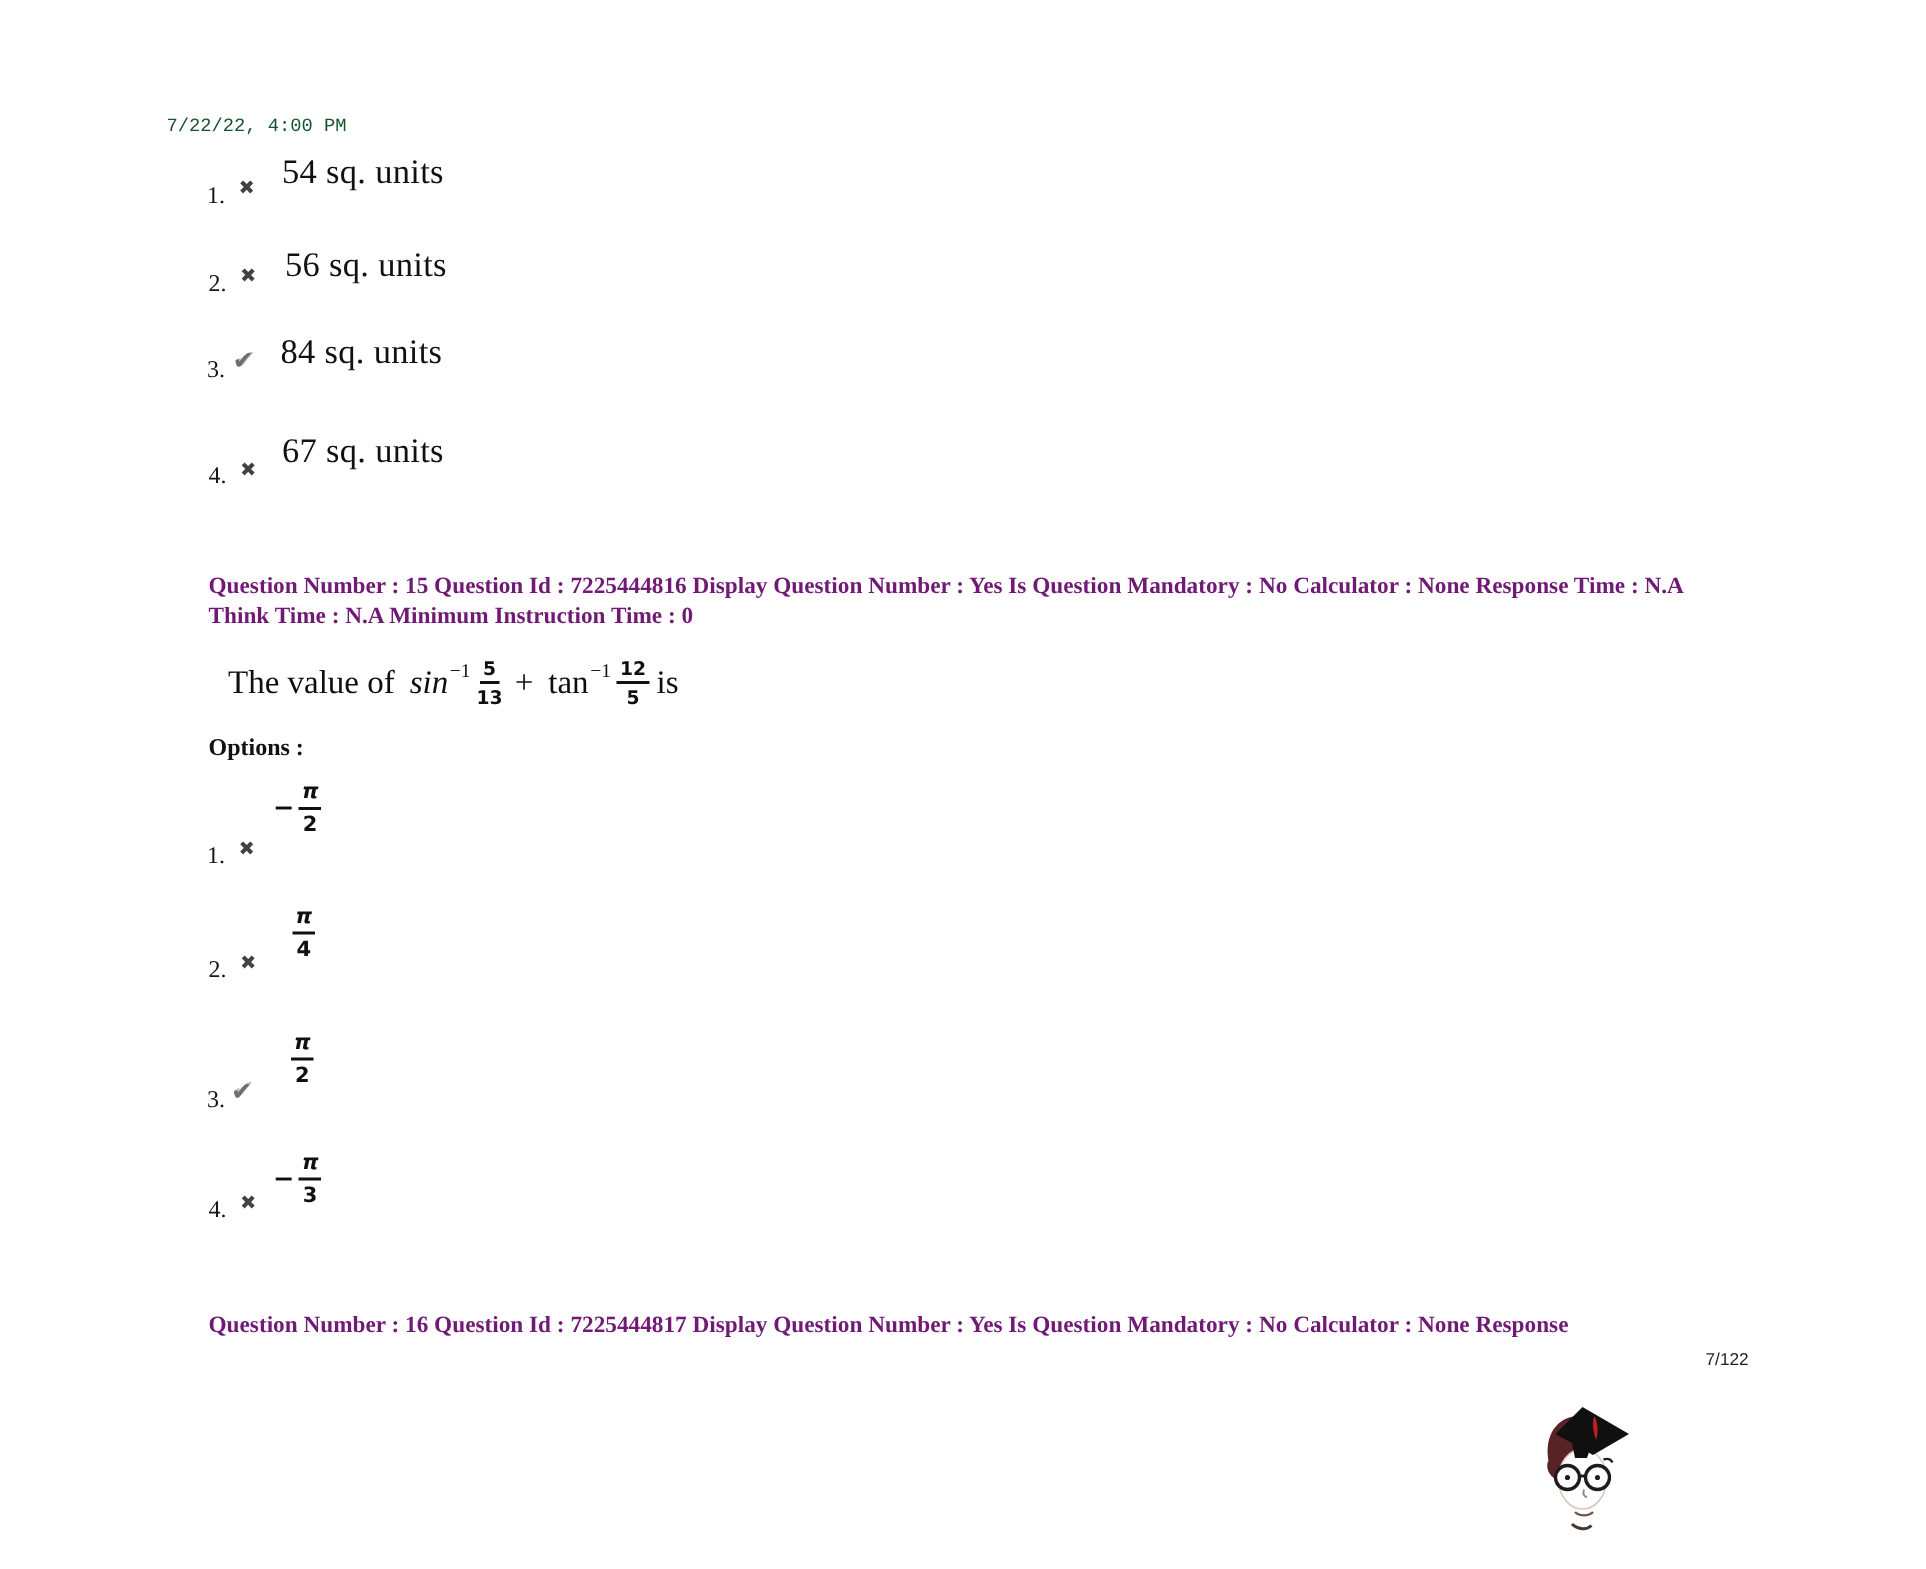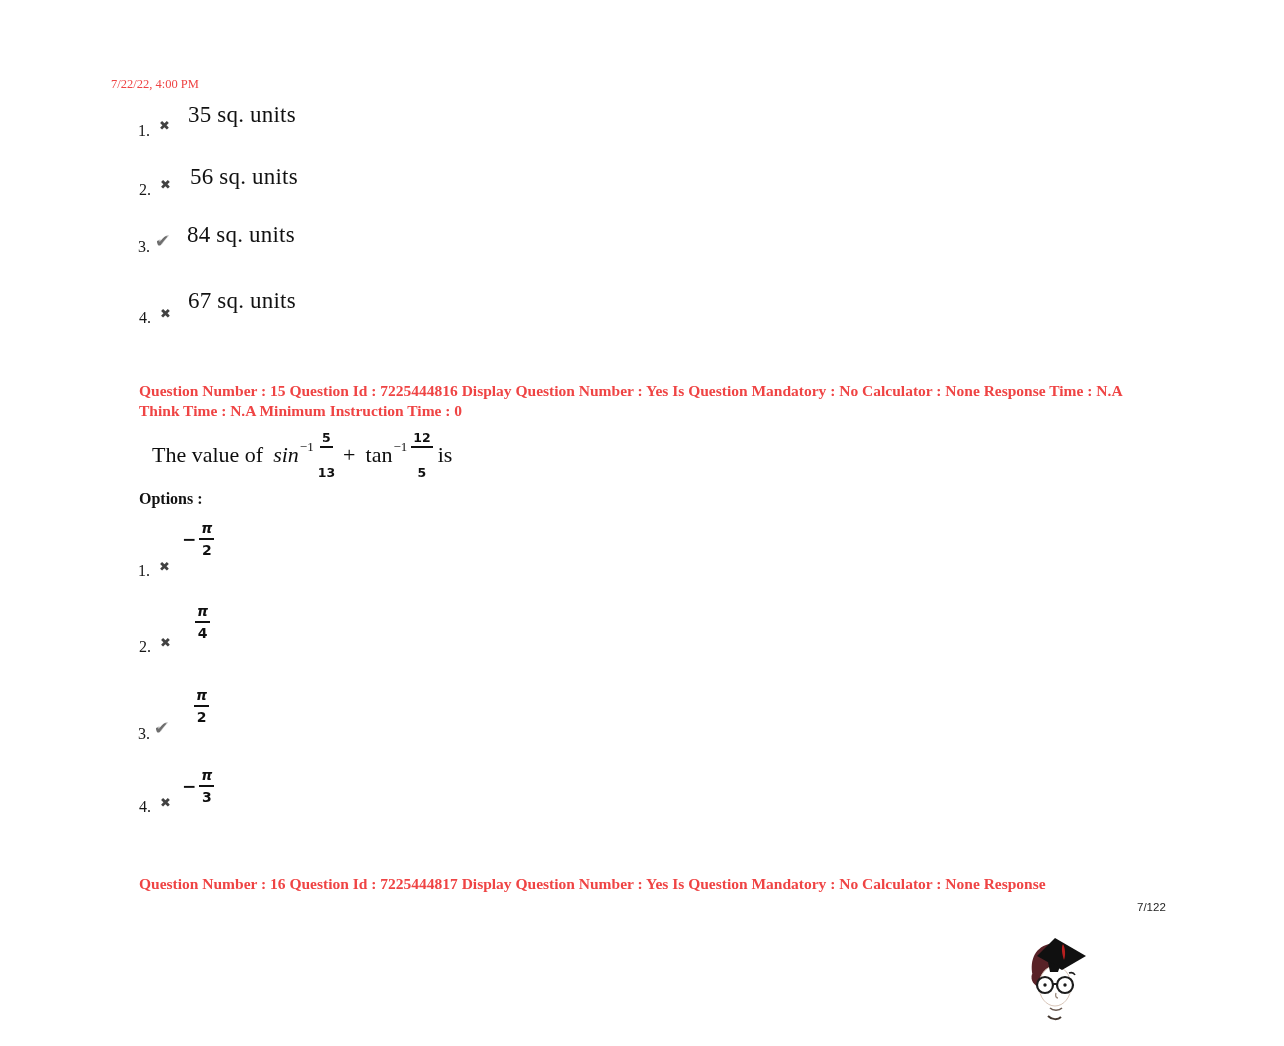--- a/index.html
+++ b/index.html
@@ -2,51 +2,51 @@
 <html><head>
 <meta charset="utf-8">
 <style>
   html,body { margin:0; padding:0; background:#ffffff; }
   .page {
     position:relative; width:1284px; height:1046px; background:#ffffff;
     font-family:"Liberation Serif", serif; color:#111; overflow:hidden;
   }
   .timestamp {
     position:absolute; left:111px; top:77px;
-    font-family:Liberation Serif, serif; font-size:12.5px; color:#ef4444;
+    font-family:Liberation Mono, monospace; font-size:12.5px; color:#14532d;
   }
   
   .sq-row { position:absolute; }
   .sq-num { position:absolute; font-size:16px; color:#161616; }
   .opt-icon { position:absolute; font-family:"DejaVu Sans", sans-serif; }
   .icon-x { color:#424242; font-size:13px; }
   .icon-check { color:#6e6e6e; font-size:17px; text-shadow:1.5px -1px 0 #c2c2c2; }
   .sq-text { position:absolute; font-size:23px; letter-spacing:0.2px; white-space:nowrap; }
   
   .meta {
     position:absolute; left:139px; font-weight:bold; font-size:15.5px;
-    line-height:20px; color:#ef4444;
+    line-height:20px; color:#701a75;
   }
   .meta-q15 { top:381px; width:1016px; }
   .meta-q16 { top:874px; width:1035px; }
   
   .formula {
     position:absolute; left:152px; top:435px; height:40px;
     display:flex; align-items:center; font-size:22px; color:#0e0e0e;
   }
   .func-it { font-style:italic; margin-left:10px; }
   .func-rm { margin-left:10px; }
   .supexp { font-size:13px; position:relative; top:-8px; margin-left:1px; }
   .frac {
     display:inline-flex; flex-direction:column; align-items:center;
     font-family:"DejaVu Sans", sans-serif; font-weight:bold; font-size:12.5px;
     line-height:1.25; margin-left:4px; color:#101010;
   }
   .frac .fnum { border-bottom:2px solid #111; padding:0 2px 0 2px; }
-  .frac .fden { padding-top:17px; }
+  .frac .fden { padding-top:1px; }
   .op-plus { margin-left:8px; }
   .suffix { margin-left:5px; }
   .options-label { position:absolute; left:139px; top:490px; font-weight:bold; font-size:16px; }
   
   .pi-row { position:absolute; }
   .pi-num { position:absolute; font-size:16px; color:#161616; }
   .pi-frac {
     position:absolute; display:flex; align-items:center;
     font-family:"DejaVu Sans", sans-serif; font-weight:bold; color:#101010;
   }
@@ -73,21 +73,21 @@
 </head>
 <body>
 
 <div class="page">
 
   <div class="timestamp">7/22/22, 4:00 PM</div>
 
   <div class="sq-row" style="left:138px; top:102px;">
     <span class="sq-num" style="left:0; top:20px;">1.</span>
     <span class="opt-icon icon-x" style="left:21px; top:16px;">✖</span>
-    <span class="sq-text" style="left:50px; top:0;">35 sq. units</span>
+    <span class="sq-text" style="left:50px; top:0;">54 sq. units</span>
   </div>
   <div class="sq-row" style="left:139px; top:164px;">
     <span class="sq-num" style="left:0; top:17px;">2.</span>
     <span class="opt-icon icon-x" style="left:21px; top:13px;">✖</span>
     <span class="sq-text" style="left:51px; top:0;">56 sq. units</span>
   </div>
   <div class="sq-row" style="left:138px; top:222px;">
     <span class="sq-num" style="left:0; top:16px;">3.</span>
     <span class="opt-icon icon-check" style="left:17px; top:9px;">✔</span>
     <span class="sq-text" style="left:49px; top:0;text-align:right;">84 sq. units</span>

